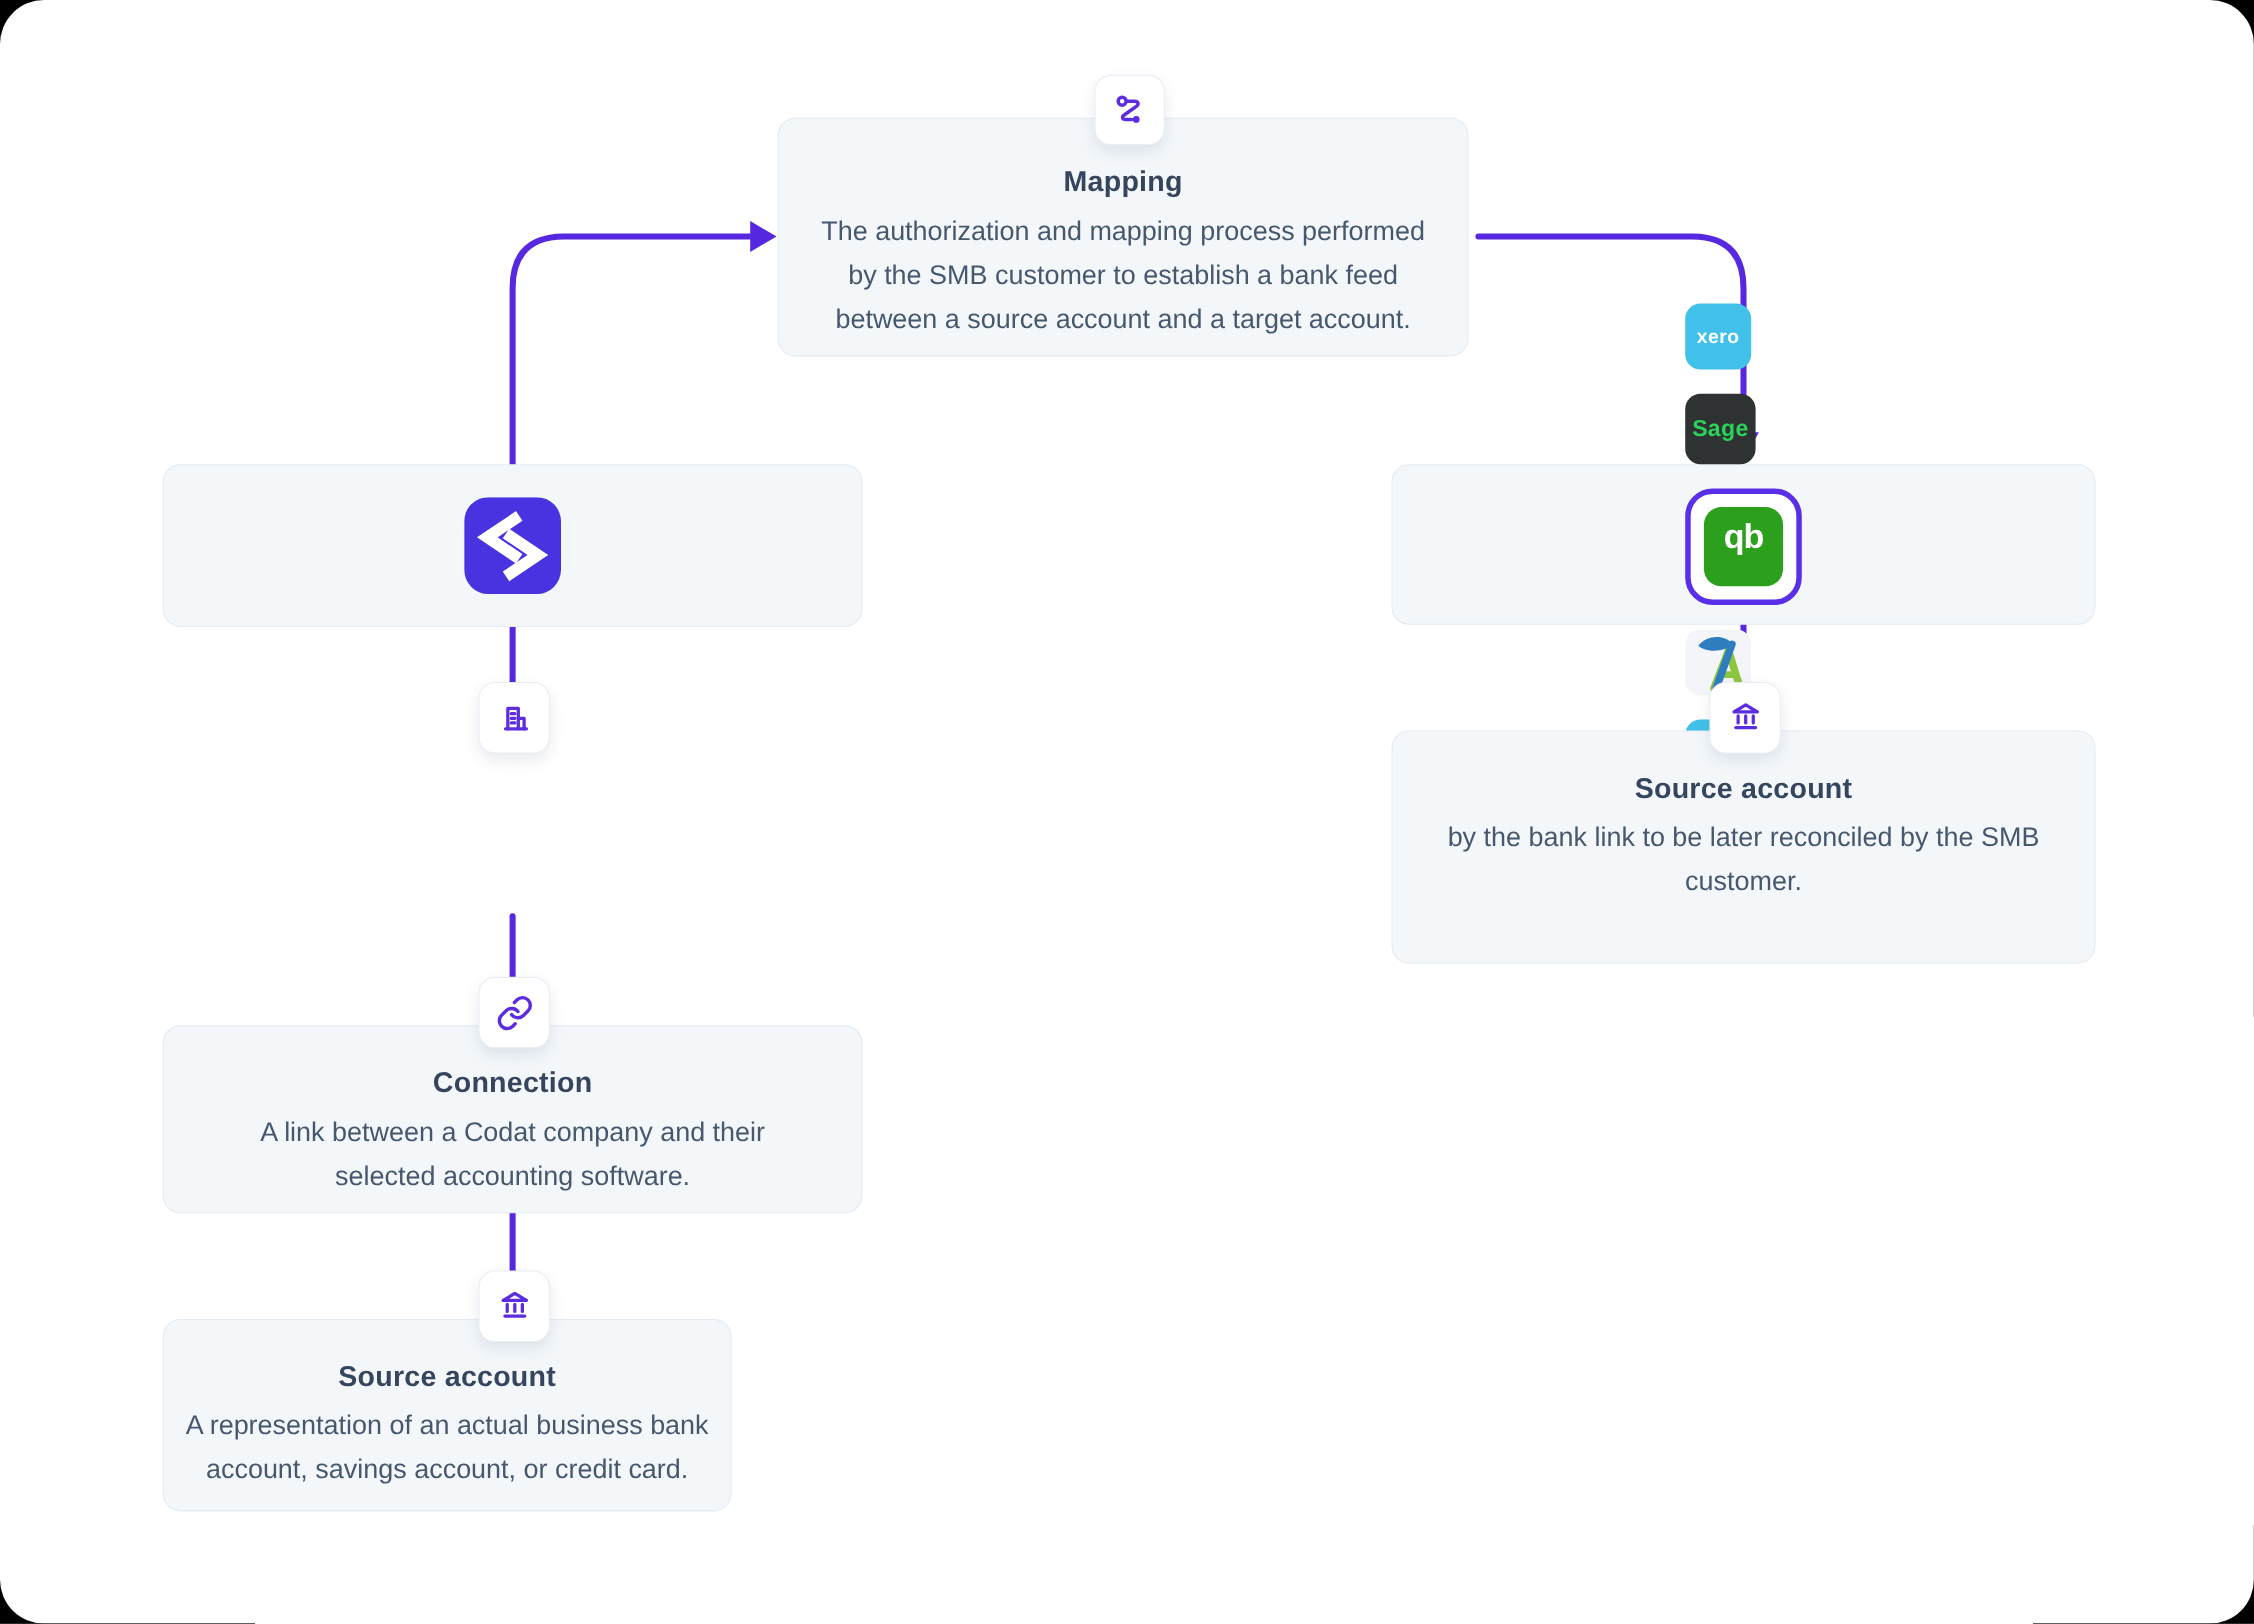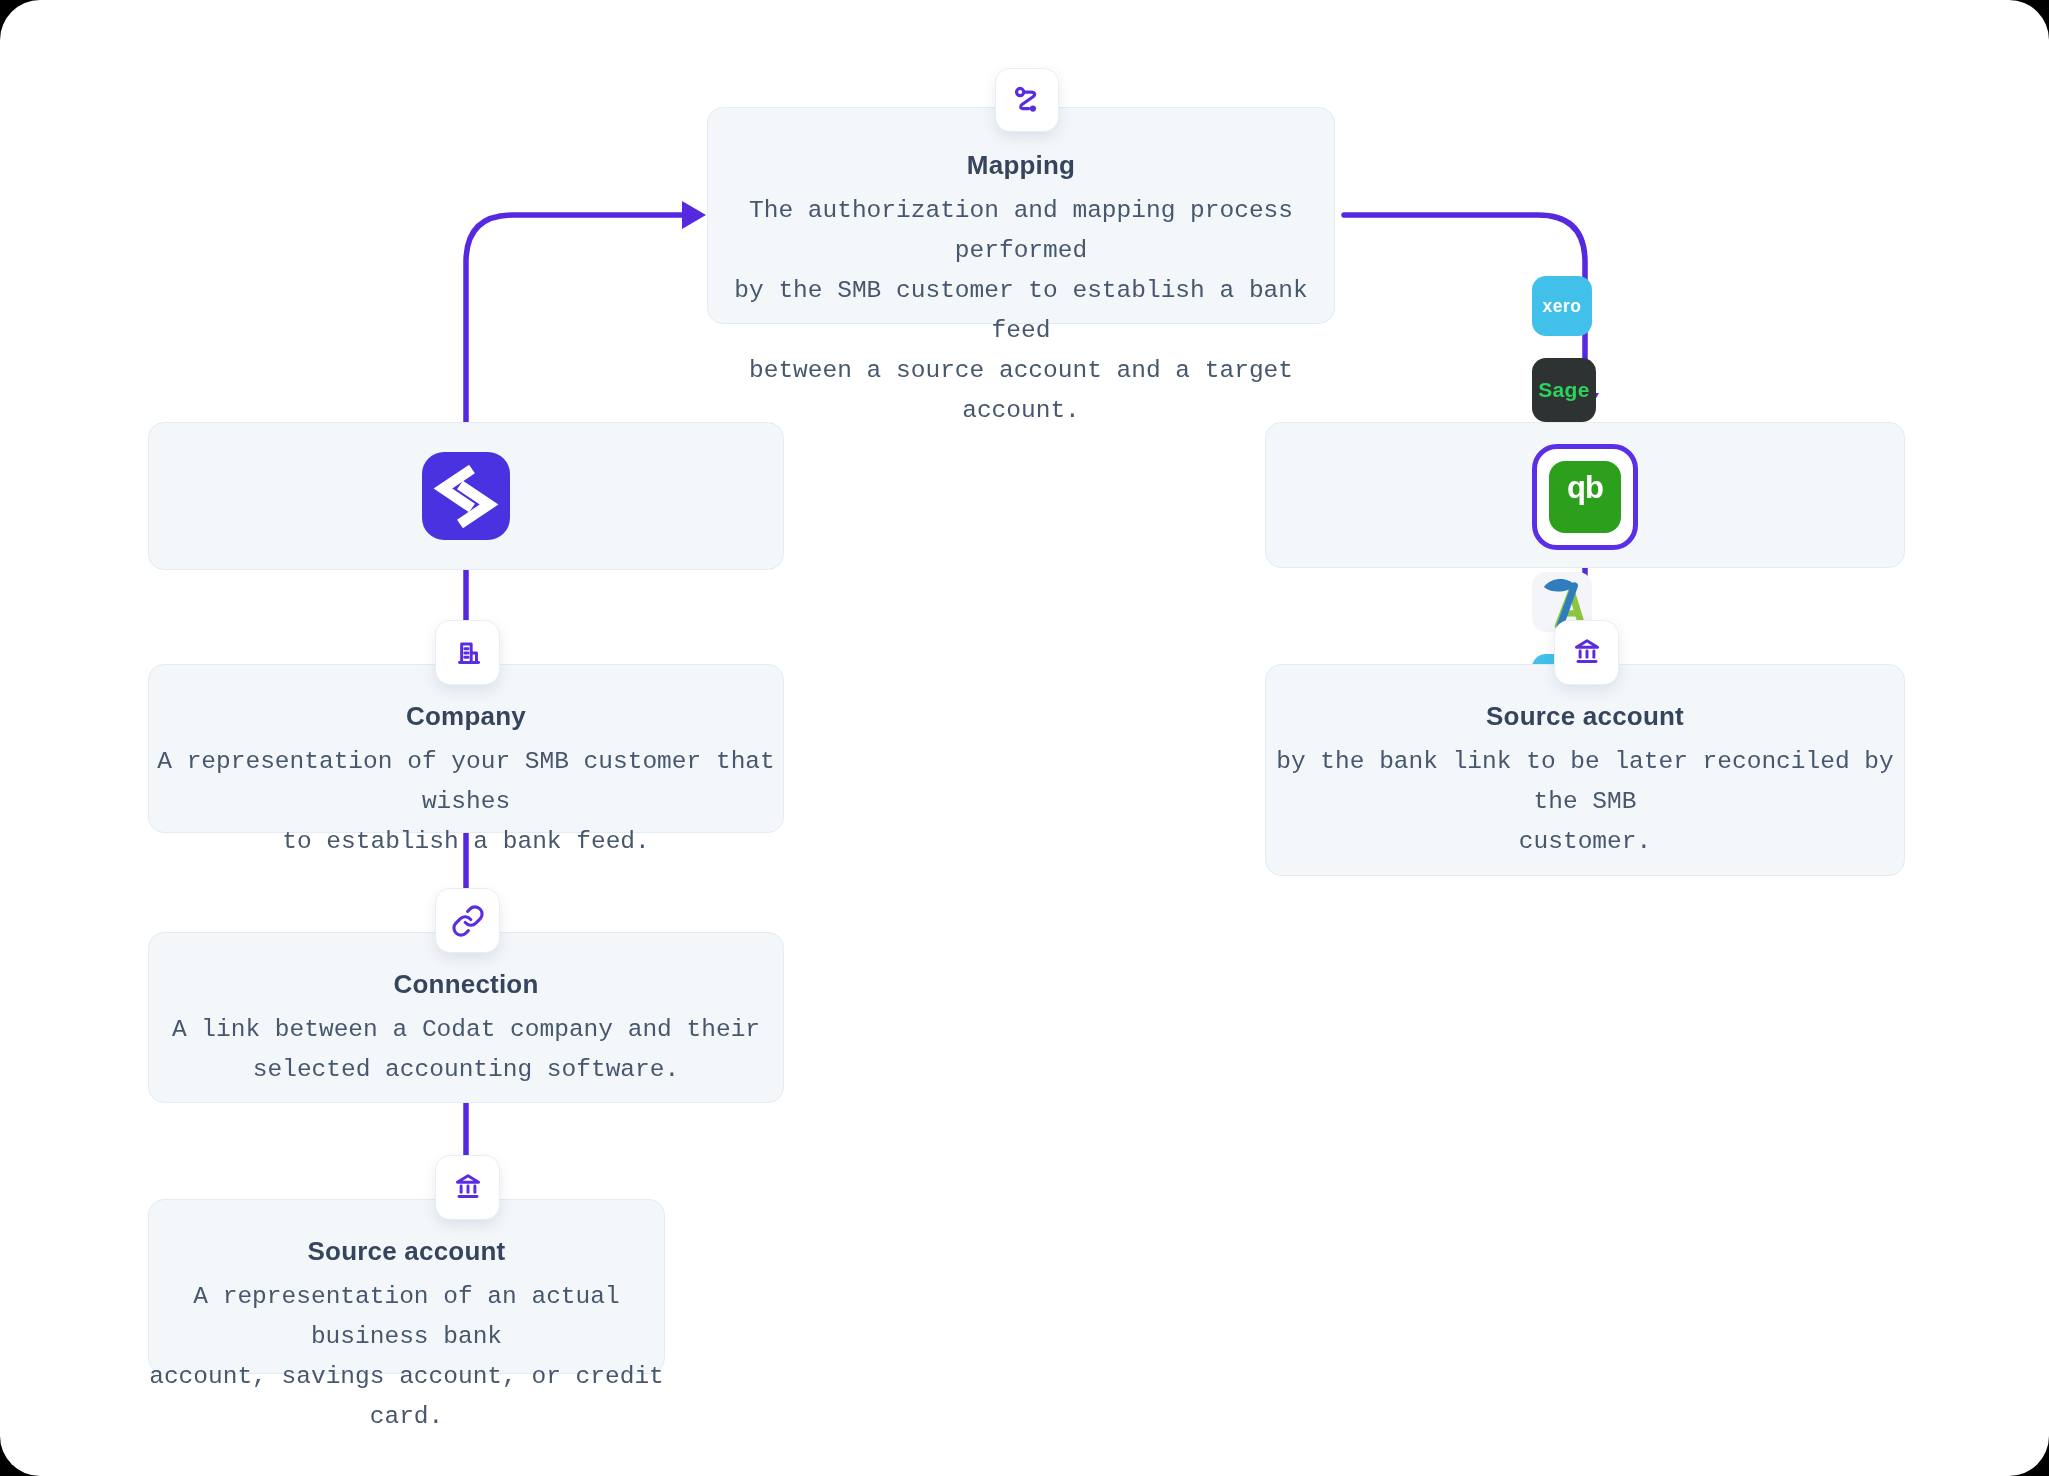--- a/index.html
+++ b/index.html
@@ -19,21 +19,20 @@
     background:#f3f7fa; border:1.5px solid #e3ebf3; border-radius:16px;
     display:flex; flex-direction:column; align-items:center; text-align:center;
   }
   .node-title {
     font-size:26px; font-weight:700; color:#36455e; letter-spacing:.2px;
     line-height:30px;
   }
   .node-desc {
     font-size:24.5px; color:#47586e; line-height:40px; margin-top:11px;
     font-weight:400;
-    font-family:Liberation Mono, monospace;
   }
   .node-desc span { display:block; }
 
   .badge {
     position:absolute; z-index:3; width:63px; height:63px;
     background:#ffffff; border:1px solid #e9eef5; border-radius:15px;
     box-shadow:0 6px 14px rgba(40,50,100,.10);
     display:flex; align-items:center; justify-content:center;
   }
 
@@ -117,27 +116,20 @@
   <div class="node" id="codat-card">
     <svg class="codat-logo-tile" viewBox="0 0 88 88">
       <rect x="0" y="0" width="88" height="88" rx="22" fill="#4933e0"></rect>
       <g fill="none" stroke="#ffffff" stroke-width="10.5">
         <polyline points="50,17 21,36.5 50,56"></polyline>
         <polyline points="38,33 67,52.5 38,72"></polyline>
       </g>
     </svg>
   </div>
 
-  <div class="node" id="company-card">
-    <div class="node-title">Company</div>
-    <div class="node-desc">
-      <span>A representation of your SMB customer that wishes</span>
-      <span>to establish a bank feed.</span>
-    </div>
-  </div>
   <div class="badge" id="company-badge">
     <svg width="36" height="36" viewBox="0 0 34 34">
       <g fill="none" stroke="#5b2ce0" stroke-width="2.8" stroke-linecap="round" stroke-linejoin="round">
         <path d="M11 26 V8.5 H20 V26"></path>
         <path d="M14 13 H17"></path>
         <path d="M14 17 H17"></path>
         <path d="M14 21 H17"></path>
         <path d="M20 17 H25 V26"></path>
         <path d="M9 26 H27"></path>
       </g>

